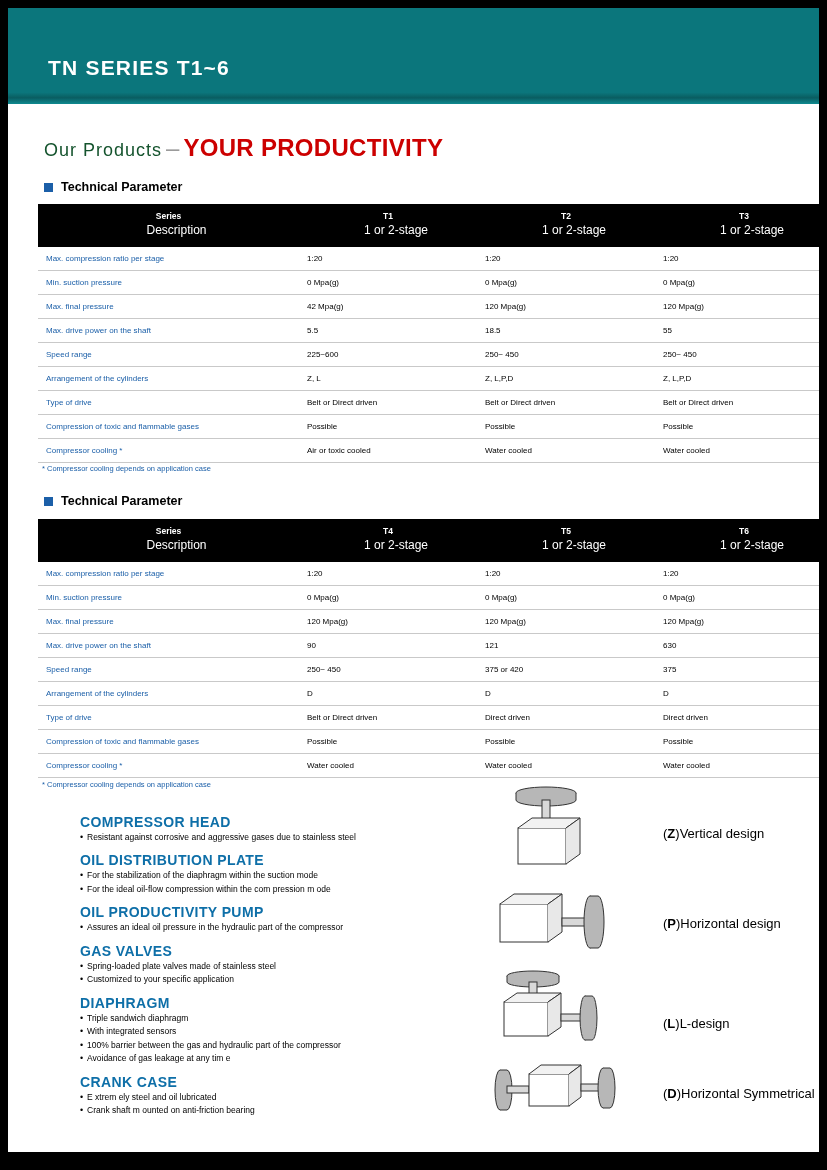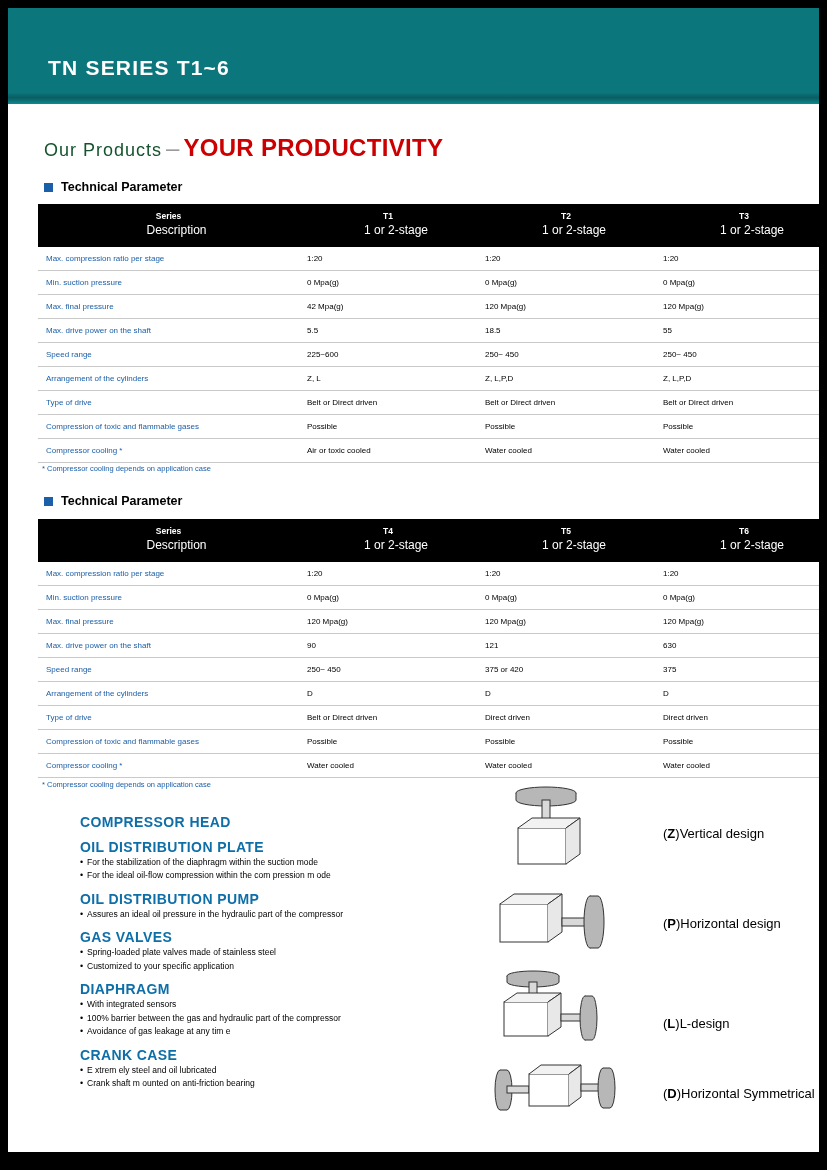--- a/index.html
+++ b/index.html
@@ -385,33 +385,35 @@
           <td class="val">Water cooled</td>
           <td class="val">Water cooled</td>
         </tr>
       </tbody>
     </table>
 
     <div class="footnote" style="top:772px;">* Compressor  cooling depends on application case</div>
 
     <div class="features">
       <div class="feat-title first">COMPRESSOR HEAD</div>
+      <div class="feat-item">Resistant against corrosive and aggressive gases due to stainless steel</div>
 
       <div class="feat-title">OIL DISTRIBUTION PLATE</div>
       <div class="feat-item">For the stabilization of the diaphragm  within the suction mode</div>
       <div class="feat-item">For the ideal oil-flow compression  within the com pression m ode</div>
 
-      <div class="feat-title">OIL DISTRIBUTION PUMP</div>
+      <div class="feat-title">OIL PRODUCTIVITY PUMP</div>
       <div class="feat-item">Assures an ideal oil pressure in the hydraulic part of the compressor</div>
 
       <div class="feat-title">GAS VALVES</div>
       <div class="feat-item">Spring-loaded  plate valves made of stainless steel</div>
       <div class="feat-item">Customized to your specific application</div>
 
       <div class="feat-title">DIAPHRAGM</div>
+      <div class="feat-item">Triple sandwich diaphragm</div>
       <div class="feat-item">With integrated sensors</div>
       <div class="feat-item">100% barrier between the gas and hydraulic part of the  compressor</div>
       <div class="feat-item">Avoidance of gas leakage at any tim e</div>
 
       <div class="feat-title">CRANK  CASE</div>
       <div class="feat-item">E xtrem ely steel and oil lubricated</div>
       <div class="feat-item">Crank shaft m ounted on anti-friction bearing</div>
     </div>
 
     <div class="diagrams">

